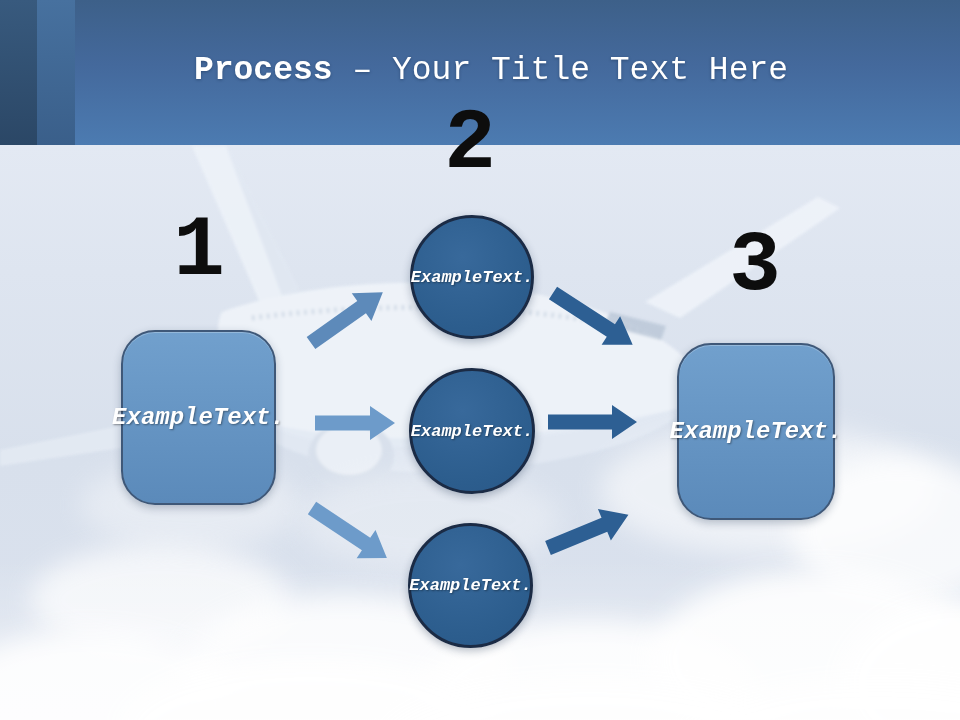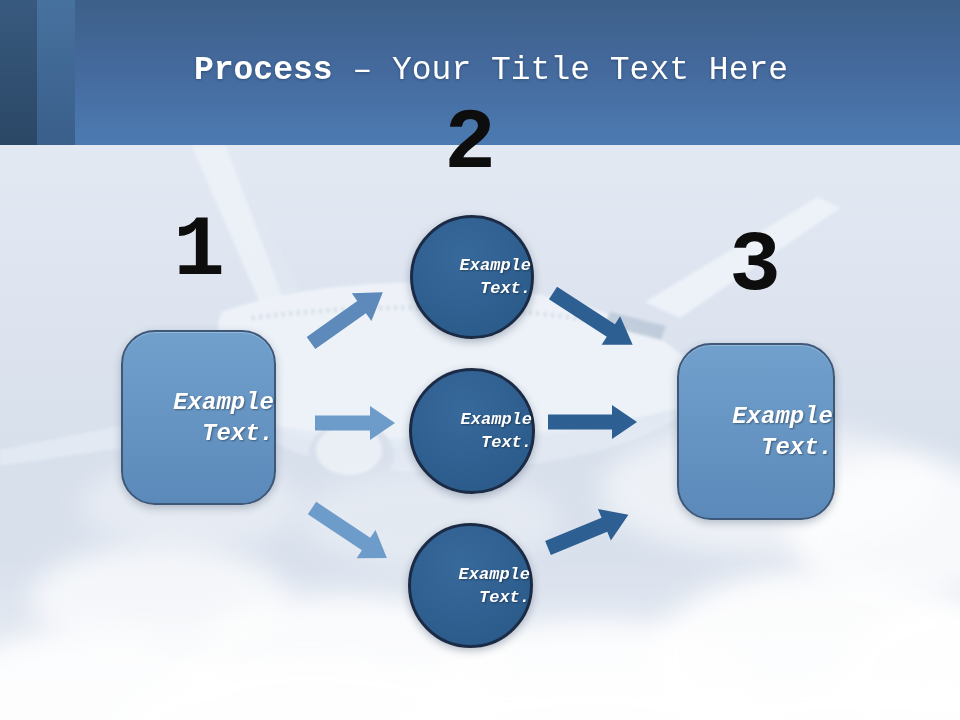--- a/index.html
+++ b/index.html
@@ -47,21 +47,21 @@
     font-size:86px; font-weight:800; line-height:1; color:#0d0d0d;
   }
   .num-1 { left:199px; top:208px; }
   .num-2 { left:470px; top:101px; }
   .num-3 { left:755px; top:223px; }
   
   .arrows-svg { position:absolute; left:0; top:0; width:960px; height:720px; }
   
   .node {
     position:absolute; box-sizing:border-box;
-    display:flex; flex-direction:column; align-items:flex-end; justify-content:center;
+    display:flex; flex-direction:row; align-items:center; justify-content:center;
     color:#ffffff; font-weight:700; font-style:italic; text-align:center;
     text-shadow:1px 1px 2px rgba(0,0,0,.38);
   }
   .box {
     border-radius:34px;
     background:linear-gradient(180deg,#71a0cd 0%, #5b8aba 100%);
     border:2.5px solid #3f5878;
     box-shadow:0 3px 9px rgba(30,50,80,.28), inset 0 1px 0 rgba(255,255,255,.25);
     font-size:24px; line-height:31px;
   }

